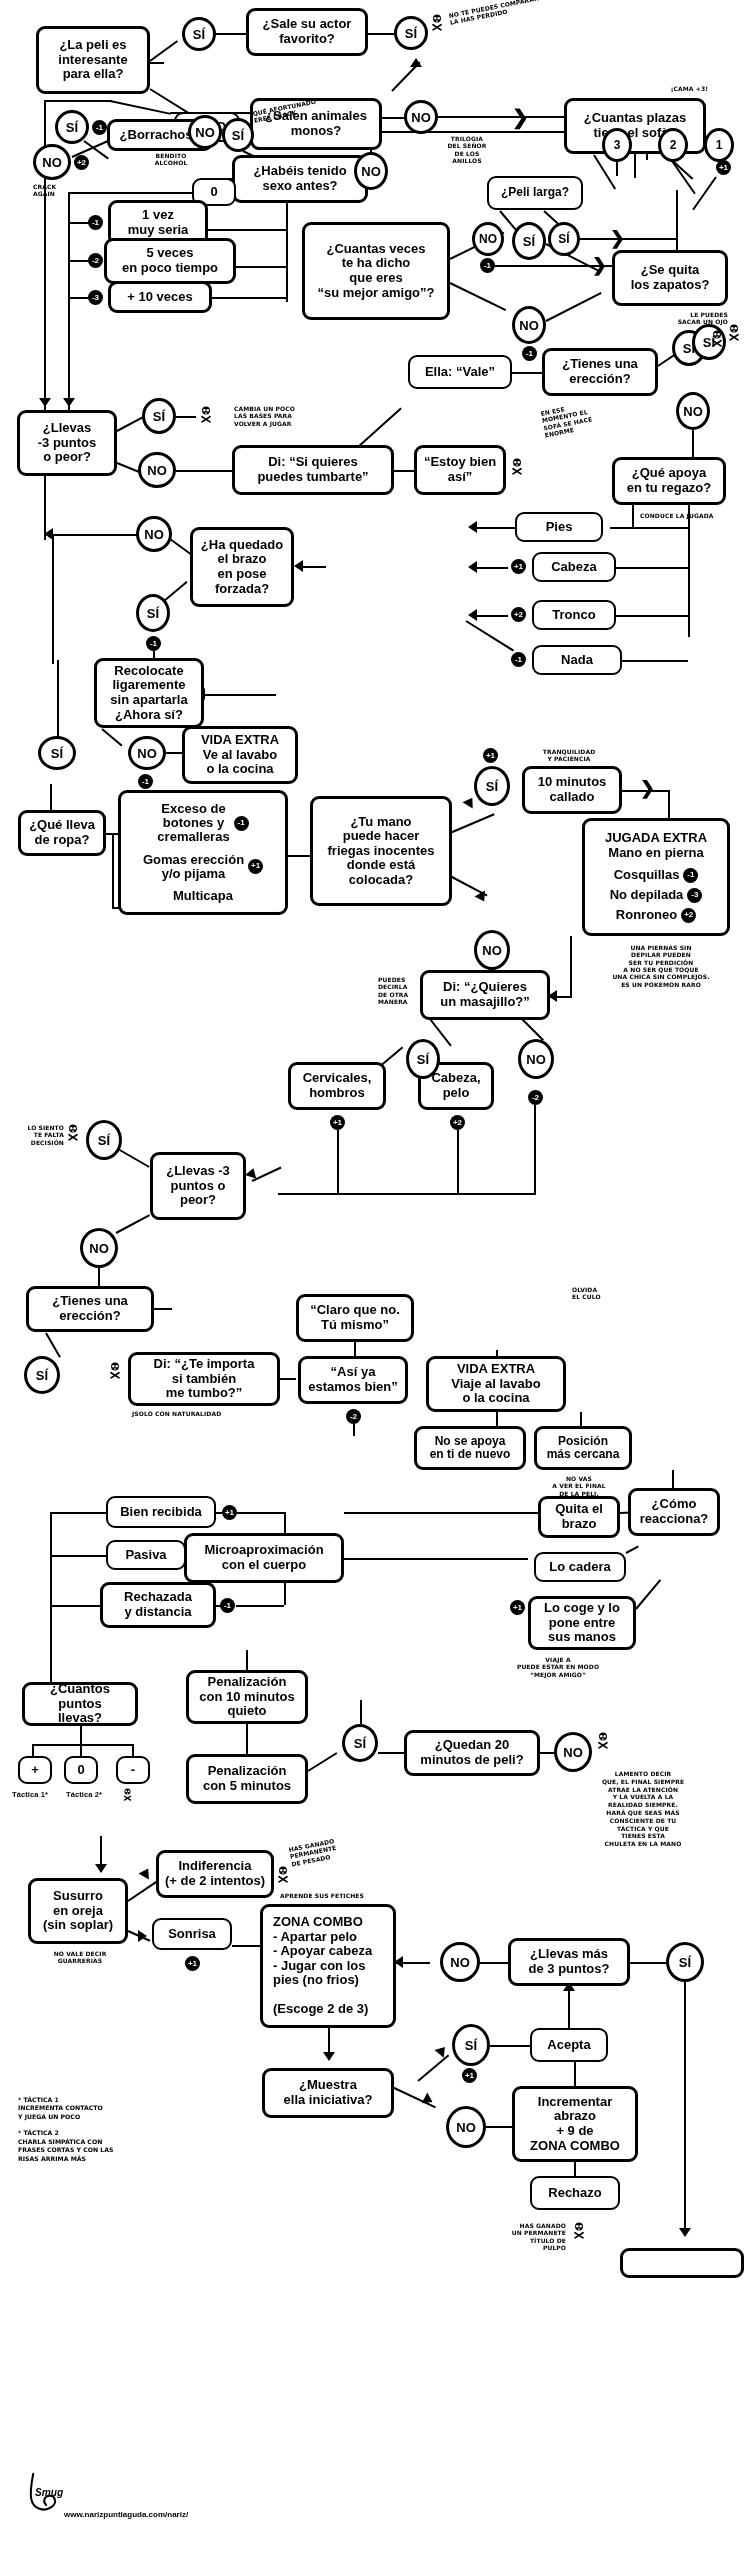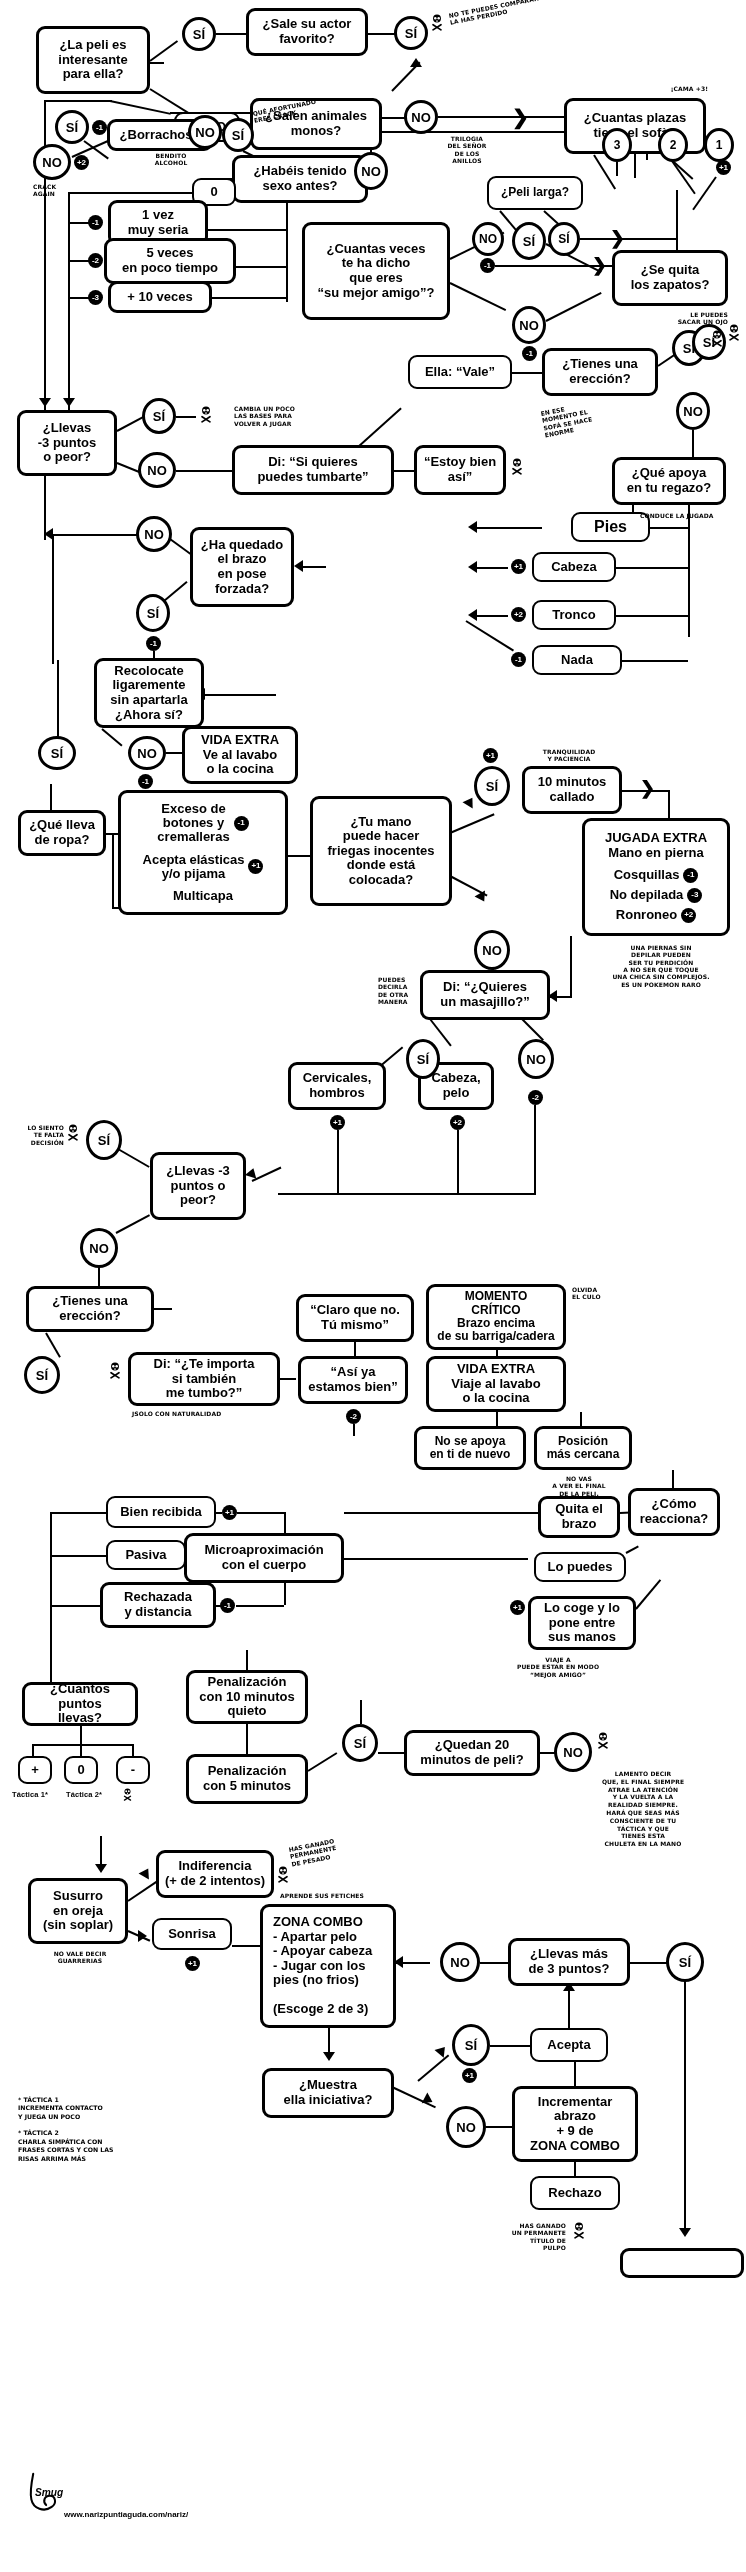--- a/index.html
+++ b/index.html
@@ -340,21 +340,21 @@
 MOMENTO EL
 SOFÁ SE HACE
 ENORME</div>
 
 <div class="node" style="left:612px;top:457px;width:114px;height:48px;font-size:13px;white-space:pre-line">¿Qué apoya
 en tu regazo?</div>
 <div class="ann" style="left:640px;top:512px;width:96px">CONDUCE LA JUGADA</div>
 <div class="ln lv" style="left:632px;top:505px;height:23px"></div>
 
 
-<div class="node thin" style="left:571px;top:512px;width:79px;height:30px;font-size:16px">Pies</div>
+<div class="node thin" style="left:515px;top:512px;width:88px;height:30px;font-size:13px">Pies</div>
 <div class="ln lh" style="left:610px;top:527px;width:80px"></div>
 <div class="ln lv" style="left:688px;top:505px;height:22px"></div>
 <div class="ln lh" style="left:476px;top:527px;width:66px"></div>
 <div class="arr l" style="left:468px;top:521px"></div>
 
 <div class="node thin" style="left:532px;top:552px;width:84px;height:30px;font-size:13px">Cabeza</div>
 <div class="chip" style="left:511px;top:559px">+1</div>
 <div class="ln lh" style="left:616px;top:567px;width:72px"></div>
 <div class="ln lv" style="left:688px;top:527px;height:110px"></div>
 <div class="ln lh" style="left:476px;top:567px;width:32px"></div>
@@ -410,21 +410,21 @@
 de ropa?</div>
 
 <div class="listnode" style="left:118px;top:790px;width:170px;height:125px;font-size:13px">
   <div class="row" style="margin-bottom:8px">
     <span style="white-space:pre-line">Exceso de
 botones y
 cremalleras</span>
     <span class="chip inline">-1</span>
   </div>
   <div class="row" style="margin-bottom:8px">
-    <span style="white-space:pre-line">Acepta elásticas
+    <span style="white-space:pre-line">Gomas erección
 y/o pijama</span>
     <span class="chip inline">+1</span>
   </div>
   <div class="row">
     <span style="white-space:pre-line">Multicapa</span>
   </div>
 </div>
 <div class="ln lh" style="left:106px;top:833px;width:14px"></div>
 <div class="ln lv" style="left:112px;top:833px;height:76px"></div>
 <div class="ln lh" style="left:112px;top:907px;width:8px"></div>
@@ -556,24 +556,20 @@
 <div class="ln lh" style="left:280px;top:1378px;width:16px"></div>
 
 <div class="node" style="left:296px;top:1294px;width:118px;height:48px;font-size:13px;white-space:pre-line">“Claro que no.
 Tú mismo”</div>
 <div class="ln lv" style="left:354px;top:1342px;height:14px"></div>
 <div class="node" style="left:298px;top:1356px;width:110px;height:48px;font-size:13px;white-space:pre-line">“Así ya
 estamos bien”</div>
 <div class="chip" style="left:346px;top:1409px">-2</div>
 <div class="ln lv" style="left:353px;top:1424px;height:12px"></div>
 
-<div class="node" style="left:426px;top:1284px;width:140px;height:66px;font-size:12px;white-space:pre-line">MOMENTO
-CRÍTICO
-Brazo encima
-de su barriga/cadera</div>
 <div class="ann" style="left:572px;top:1286px;width:48px">OLVIDA
 EL CULO</div>
 <div class="node" style="left:426px;top:1356px;width:140px;height:56px;font-size:13px;white-space:pre-line">VIDA EXTRA
 Viaje al lavabo
 o la cocina</div>
 <div class="ln lv" style="left:496px;top:1350px;height:6px"></div>
 <div class="ln lv" style="left:496px;top:1412px;height:14px"></div>
 
 <div class="node" style="left:414px;top:1426px;width:112px;height:44px;font-size:12px;white-space:pre-line">No se apoya
 en ti de nuevo</div>
@@ -609,21 +605,21 @@
 <div class="ln lv" style="left:284px;top:1512px;height:22px"></div>
 <div class="ln lv" style="left:284px;top:1583px;height:22px"></div>
 
 <div class="ann c" style="left:536px;top:1475px;width:86px">NO VAS
 A VER EL FINAL
 DE LA PELI.</div>
 <div class="node" style="left:538px;top:1496px;width:82px;height:42px;font-size:13px;white-space:pre-line">Quita el
 brazo</div>
 <div class="diag" style="left:620px;top:1512px;width:16px;transform:rotate(-3deg)"></div>
 
-<div class="node thin" style="left:534px;top:1552px;width:92px;height:30px;font-size:13px">Lo puedes</div>
+<div class="node thin" style="left:534px;top:1552px;width:92px;height:30px;font-size:13px">Lo cadera</div>
 <div class="diag" style="left:626px;top:1552px;width:14px;transform:rotate(-28deg)"></div>
 
 <div class="node" style="left:528px;top:1596px;width:108px;height:54px;font-size:13px;white-space:pre-line">Lo coge y lo
 pone entre
 sus manos</div>
 <div class="chip" style="left:510px;top:1600px">+1</div>
 <div class="diag" style="left:636px;top:1608px;width:38px;transform:rotate(-50deg)"></div>
 <div class="ann c" style="left:504px;top:1656px;width:108px">VIAJE A
 PUEDE ESTAR EN MODO
 “MEJOR AMIGO”</div>

